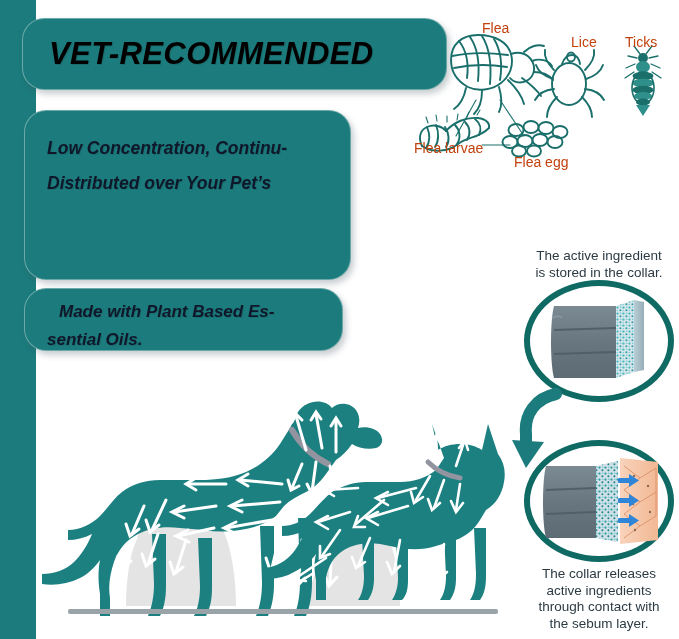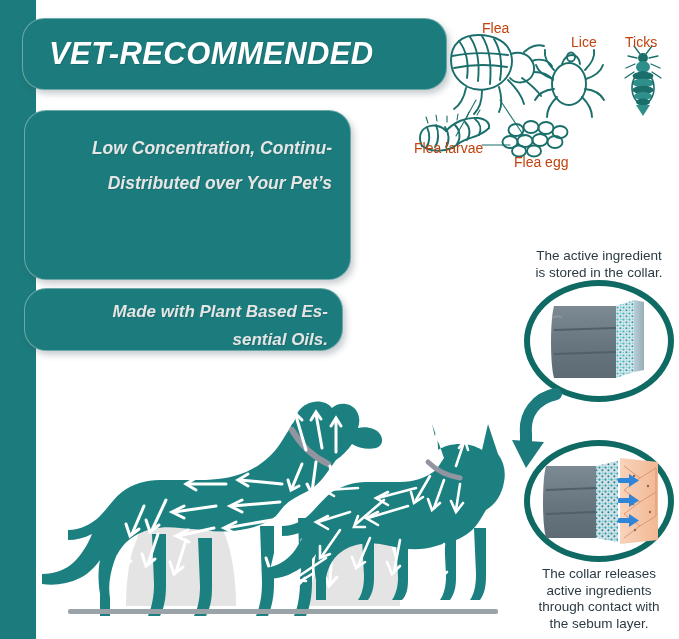--- a/index.html
+++ b/index.html
@@ -23,36 +23,35 @@
     box-sizing:border-box;
     box-shadow:3px 4px 6px rgba(60,80,90,.28);
     border:1px solid rgba(255,255,255,.35);
   }
   .panel-header{
     left:22px;top:18px;width:425px;height:72px;border-radius:22px;
     display:flex;align-items:center;
   }
   .panel-header .htext{
     font-style:italic;font-weight:bold;font-size:31px;letter-spacing:.4px;
-    padding-left:26px;color:#ffffff;white-space:nowrap;
+    padding-left:26px;color:#000000;white-space:nowrap;
     text-shadow:1px 1px 0 rgba(0,0,0,.12);
   }
   .panel-a{
     left:24px;top:110px;width:327px;height:170px;border-radius:22px;
     padding:20px 18px 0 22px;
   }
   .panel-b{
     left:24px;top:288px;width:319px;height:63px;border-radius:22px;
     padding:9px 14px 0 22px;
   }
   .panel p{
     margin:0 0 0 0;font-style:italic;font-weight:bold;
-    font-size:17.5px;line-height:35px;color:#e5e5e5;
+    font-size:17.5px;line-height:35px;color:#0f172a;
     text-shadow:1px 1px 0 rgba(0,0,0,.10);
-    text-align:right;
   }
   .panel-b p{line-height:28px;font-size:17px;}
   .indent{padding-left:12px;}
 
   
   .pests{position:absolute;left:404px;top:8px;width:275px;height:170px;}
   .pests svg{position:absolute;left:0;top:0;}
   .pest-label{
     position:absolute;color:#c2410c;font-size:14px;white-space:nowrap;
     font-family:"Liberation Sans","DejaVu Sans",sans-serif;

